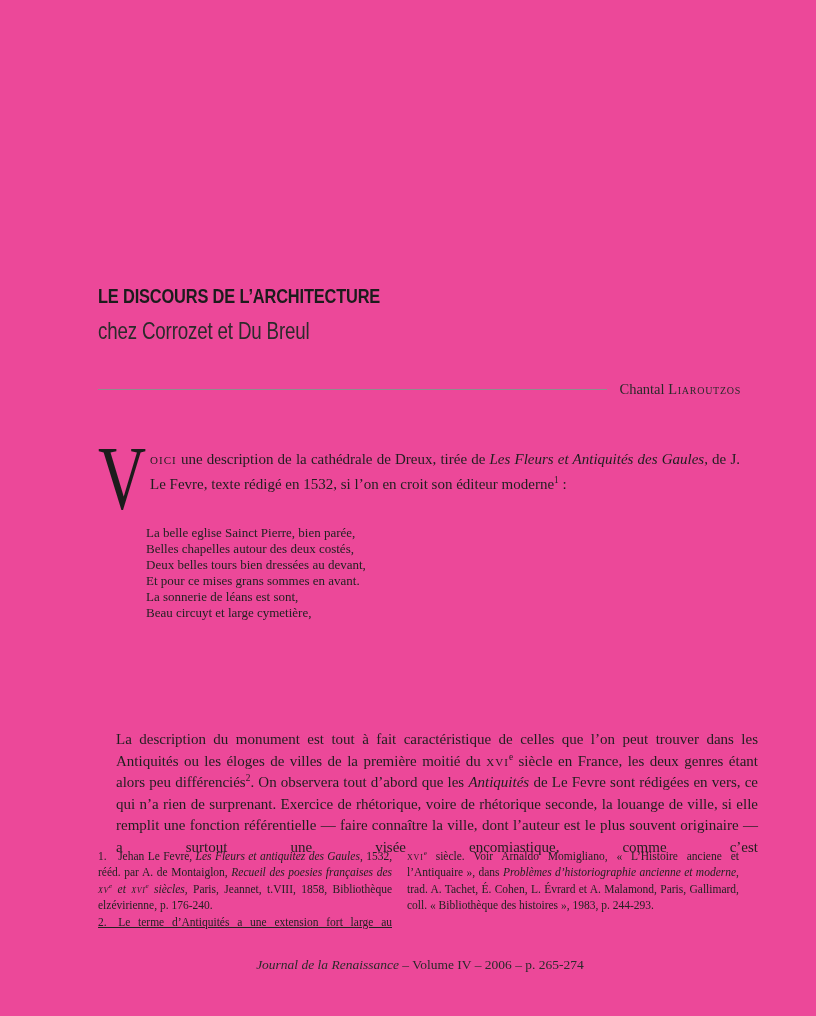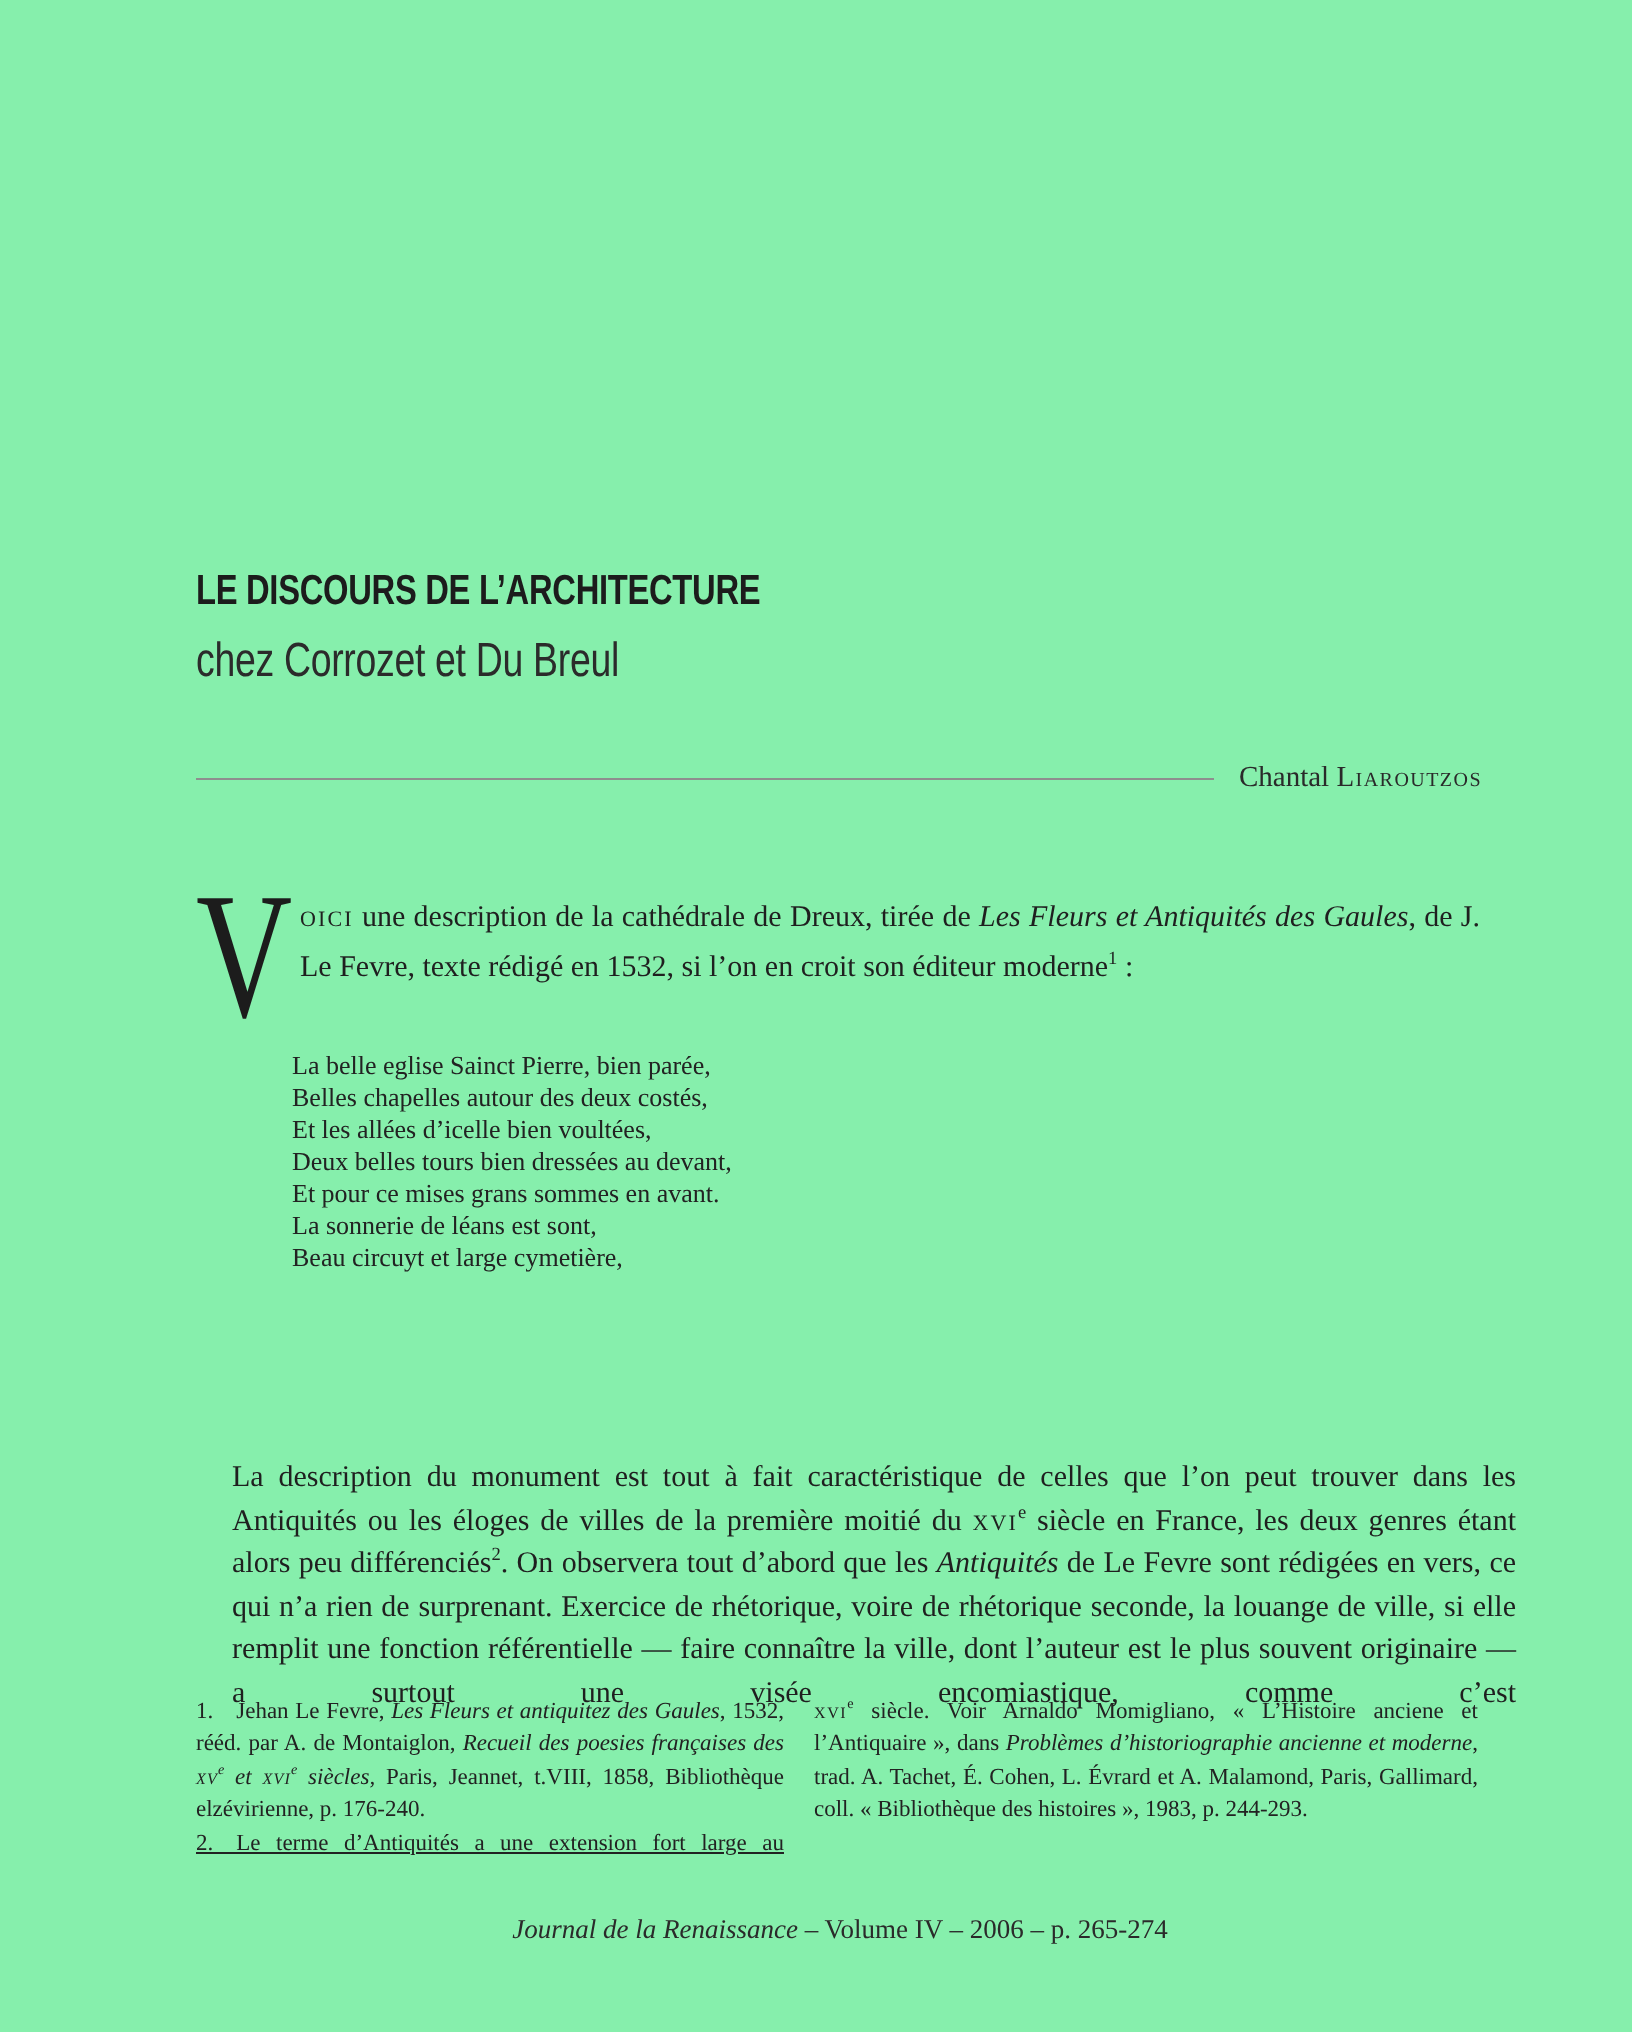--- a/index.html
+++ b/index.html
@@ -1,20 +1,20 @@
 <!DOCTYPE html>
 <html><head>
 <meta charset="utf-8">
 <style>
   html,body{margin:0;padding:0;background:#e8e8e8;}
   .page{
     position:relative;
     width:816px;height:1016px;
     margin:0 auto;
-    background:#86efac;
+    background:#ec4899;
     color:#1f1f1f;
     font-family:"Liberation Serif", serif;
     overflow:hidden;
   }
   
   .heading{position:absolute;left:98px;top:285px;width:660px;}
   .title{
     margin:0;
     font-family:"Liberation Sans", sans-serif;
     font-weight:700;
@@ -116,21 +116,20 @@
   </div>
 
   <section class="intro">
     <span class="dropcap">V</span>
     <p class="intro-text"><span class="r-sc">oici</span><span> une description de la cathédrale de Dreux, tirée de </span><span class="r-i">Les Fleurs et Antiquités des Gaules</span><span>, de J. Le Fevre, texte rédigé en 1532, si l’on en croit son éditeur moderne</span><span class="r-sup">1</span><span> :</span></p>
   </section>
 
   <section class="poem">
       <div class="poem-line">La belle eglise Sainct Pierre, bien parée,</div>
       <div class="poem-line">Belles chapelles autour des deux costés,</div>
-      <div class="poem-line">Et les allées d’icelle bien voultées,</div>
       <div class="poem-line">Deux belles tours bien dressées au devant,</div>
       <div class="poem-line">Et pour ce mises grans sommes en avant.</div>
       <div class="poem-line">La sonnerie de léans est sont,</div>
       <div class="poem-line">Beau circuyt et large cymetière,</div>
     </section>
 
   <p class="body-para"><span>La description du monument est tout à fait caractéristique de celles que l’on peut trouver dans les Antiquités ou les éloges de villes de la première moitié du </span><span class="r-sc">xvi</span><span class="r-sup">e</span><span> siècle en France, les deux genres étant alors peu différenciés</span><span class="r-sup">2</span><span>. On observera tout d’abord que les </span><span class="r-i">Antiquités</span><span> de Le Fevre sont rédigées en vers, ce qui n’a rien de surprenant. Exercice de rhétorique, voire de rhétorique seconde, la louange de ville, si elle remplit une fonction référentielle — faire connaître la ville, dont l’auteur est le plus souvent originaire — a surtout une visée encomiastique, comme c’est</span></p>
 
   <footer class="footnotes">
     <div class="fn-col fn-left">

